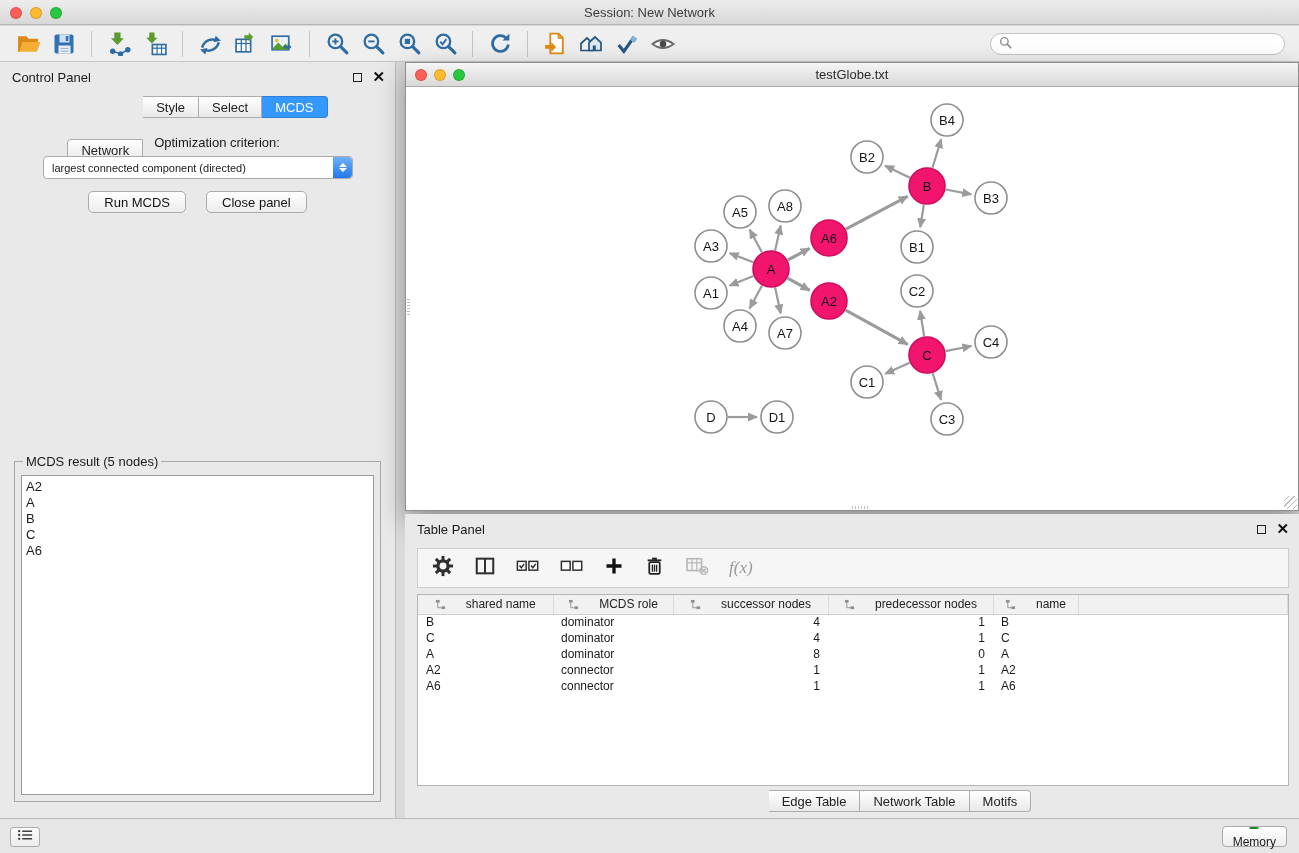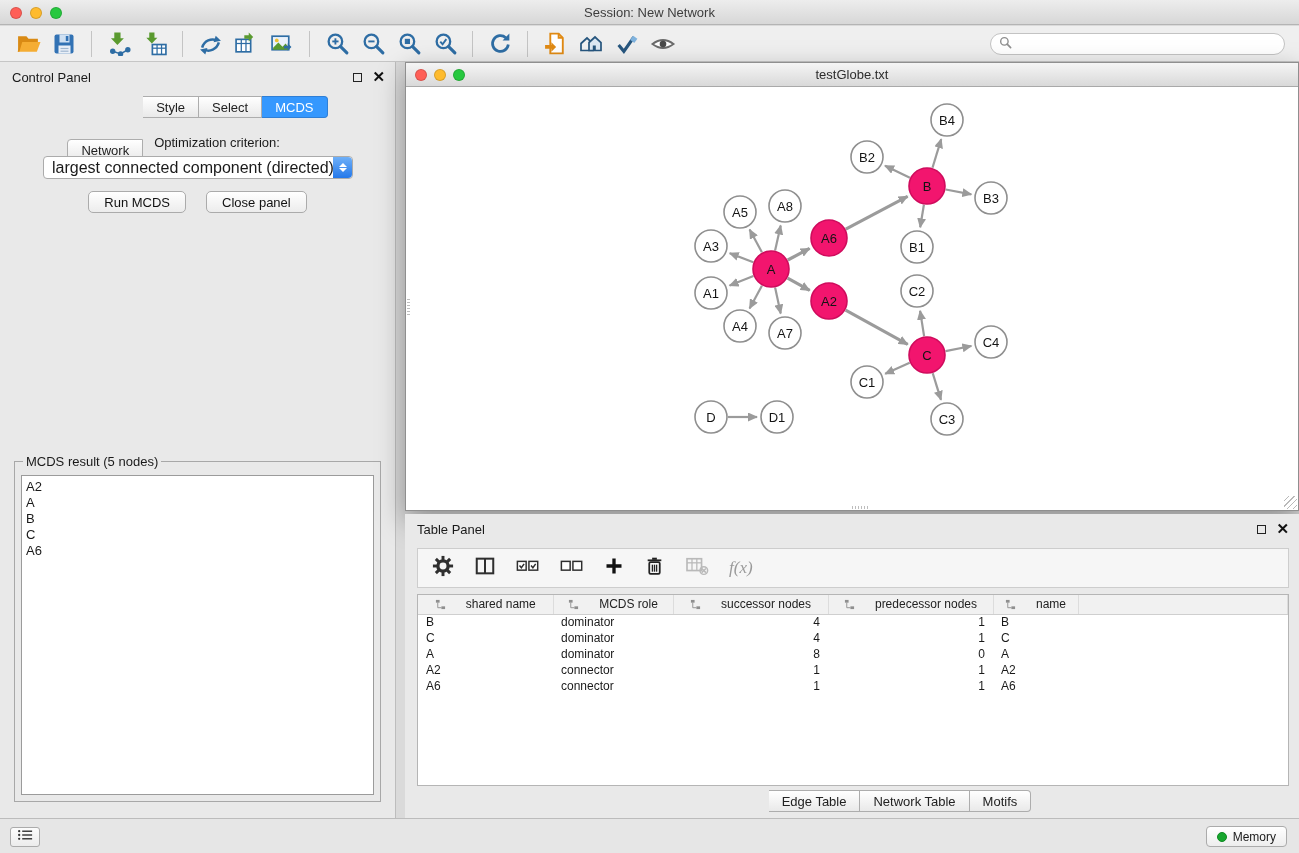--- a/index.html
+++ b/index.html
@@ -35,21 +35,21 @@
   .float-ic { width:9px; height:9px; border:1.5px solid #222; display:inline-block; }
   .close-ic { font-size:15px; font-weight:bold; color:#111; line-height:1; }
   .cp-tabs { position:absolute; top:34px; left:0; width:100%; display:flex; justify-content:center; }
   .seg-tab { height:22px; display:flex; align-items:center; padding:0 13px; font-size:13px;
     background:linear-gradient(#ffffff,#e9e9e9); border:1px solid #adadad; border-left:none; color:#222; }
   .seg-tab:first-child { border-left:1px solid #adadad; border-radius:4px 0 0 4px;margin-top:43px; }
   .seg-tab:last-child { border-radius:0 4px 4px 0; }
   .seg-tab.active { background:#3598fe; color:#fff; border-color:#2f7fd6; }
   .opt-label { position:absolute; top:73px; width:100%; text-align:center; font-size:13px;padding-left:39px; }
   .dropdown { position:absolute; top:94px; left:43px; width:310px; height:23px; background:#fff;
-    border:1px solid #ababab; border-radius:4px; display:flex; align-items:center; font-size:16px; }
+    border:1px solid #ababab; border-radius:4px; display:flex; align-items:center; font-size:11px; }
   .dropdown .sel-val { flex:1; padding:0 8px; white-space:nowrap; overflow:hidden; }
   .dd-stepper { width:19px; height:100%; background:linear-gradient(#6fb0f8,#2478ea); border-radius:0 4px 4px 0;
     display:flex; flex-direction:column; align-items:center; justify-content:center; gap:1px; }
   .dd-stepper span { width:0; height:0; border-left:4px solid transparent; border-right:4px solid transparent; }
   .dd-up { border-bottom:4px solid #fff; } .dd-down { border-top:4px solid #fff; }
   .btn-row { position:absolute; top:129px; width:100%; display:flex; justify-content:center; gap:20px; }
   .mac-btn { height:22px; padding:0 15px; font-size:13px; font-family:"Liberation Sans",sans-serif;
     background:linear-gradient(#ffffff,#ececec); border:1px solid #ababab; border-radius:5px; color:#111; }
   fieldset.result-box { position:absolute; left:14px; right:14px; top:392px; bottom:16px;
     border:1px solid #a8a8a8; padding:6px; }
@@ -88,21 +88,21 @@
   table.node-table th .hdr-inner { display:flex; align-items:center; justify-content:center; gap:20px; }
   table.node-table td { height:16px; font-size:12px; padding:0 8px; white-space:nowrap; }
   td.num { text-align:right; padding-right:14px; }
   .tp-tabs { position:absolute; top:276px; left:0; width:100%; display:flex; justify-content:center; }
 
   
   .statusbar { position:absolute; top:818px; left:0; right:0; height:35px; background:#e6e6e6; border-top:1px solid #bcbcbc; }
   .list-btn { position:absolute; left:10px; top:8px; width:30px; height:20px; background:linear-gradient(#fcfcfc,#ececec);
     border:1px solid #ababab; border-radius:3px; display:flex; align-items:center; justify-content:center; }
   .memory-btn { position:absolute; right:12px; top:7px; height:21px; background:linear-gradient(#ffffff,#ededed);
-    border:1px solid #ababab; border-radius:4px; display:flex; align-items:center; gap:6px; padding:0 10px; font-size:12px; }
+    border:1px solid #ababab; border-radius:4px; display:flex; align-items:center; gap:6px; padding:0 10px; font-size:12px;flex-direction:column; }
   .mem-dot { width:10px; height:10px; border-radius:50%; background:#17a62e; border:1px solid #0e8a22; }
 </style>
 </head>
 <body>
 
 <div class="app">
 
   <div class="titlebar">
     <div class="traffic">
       <span class="light red"></span>

